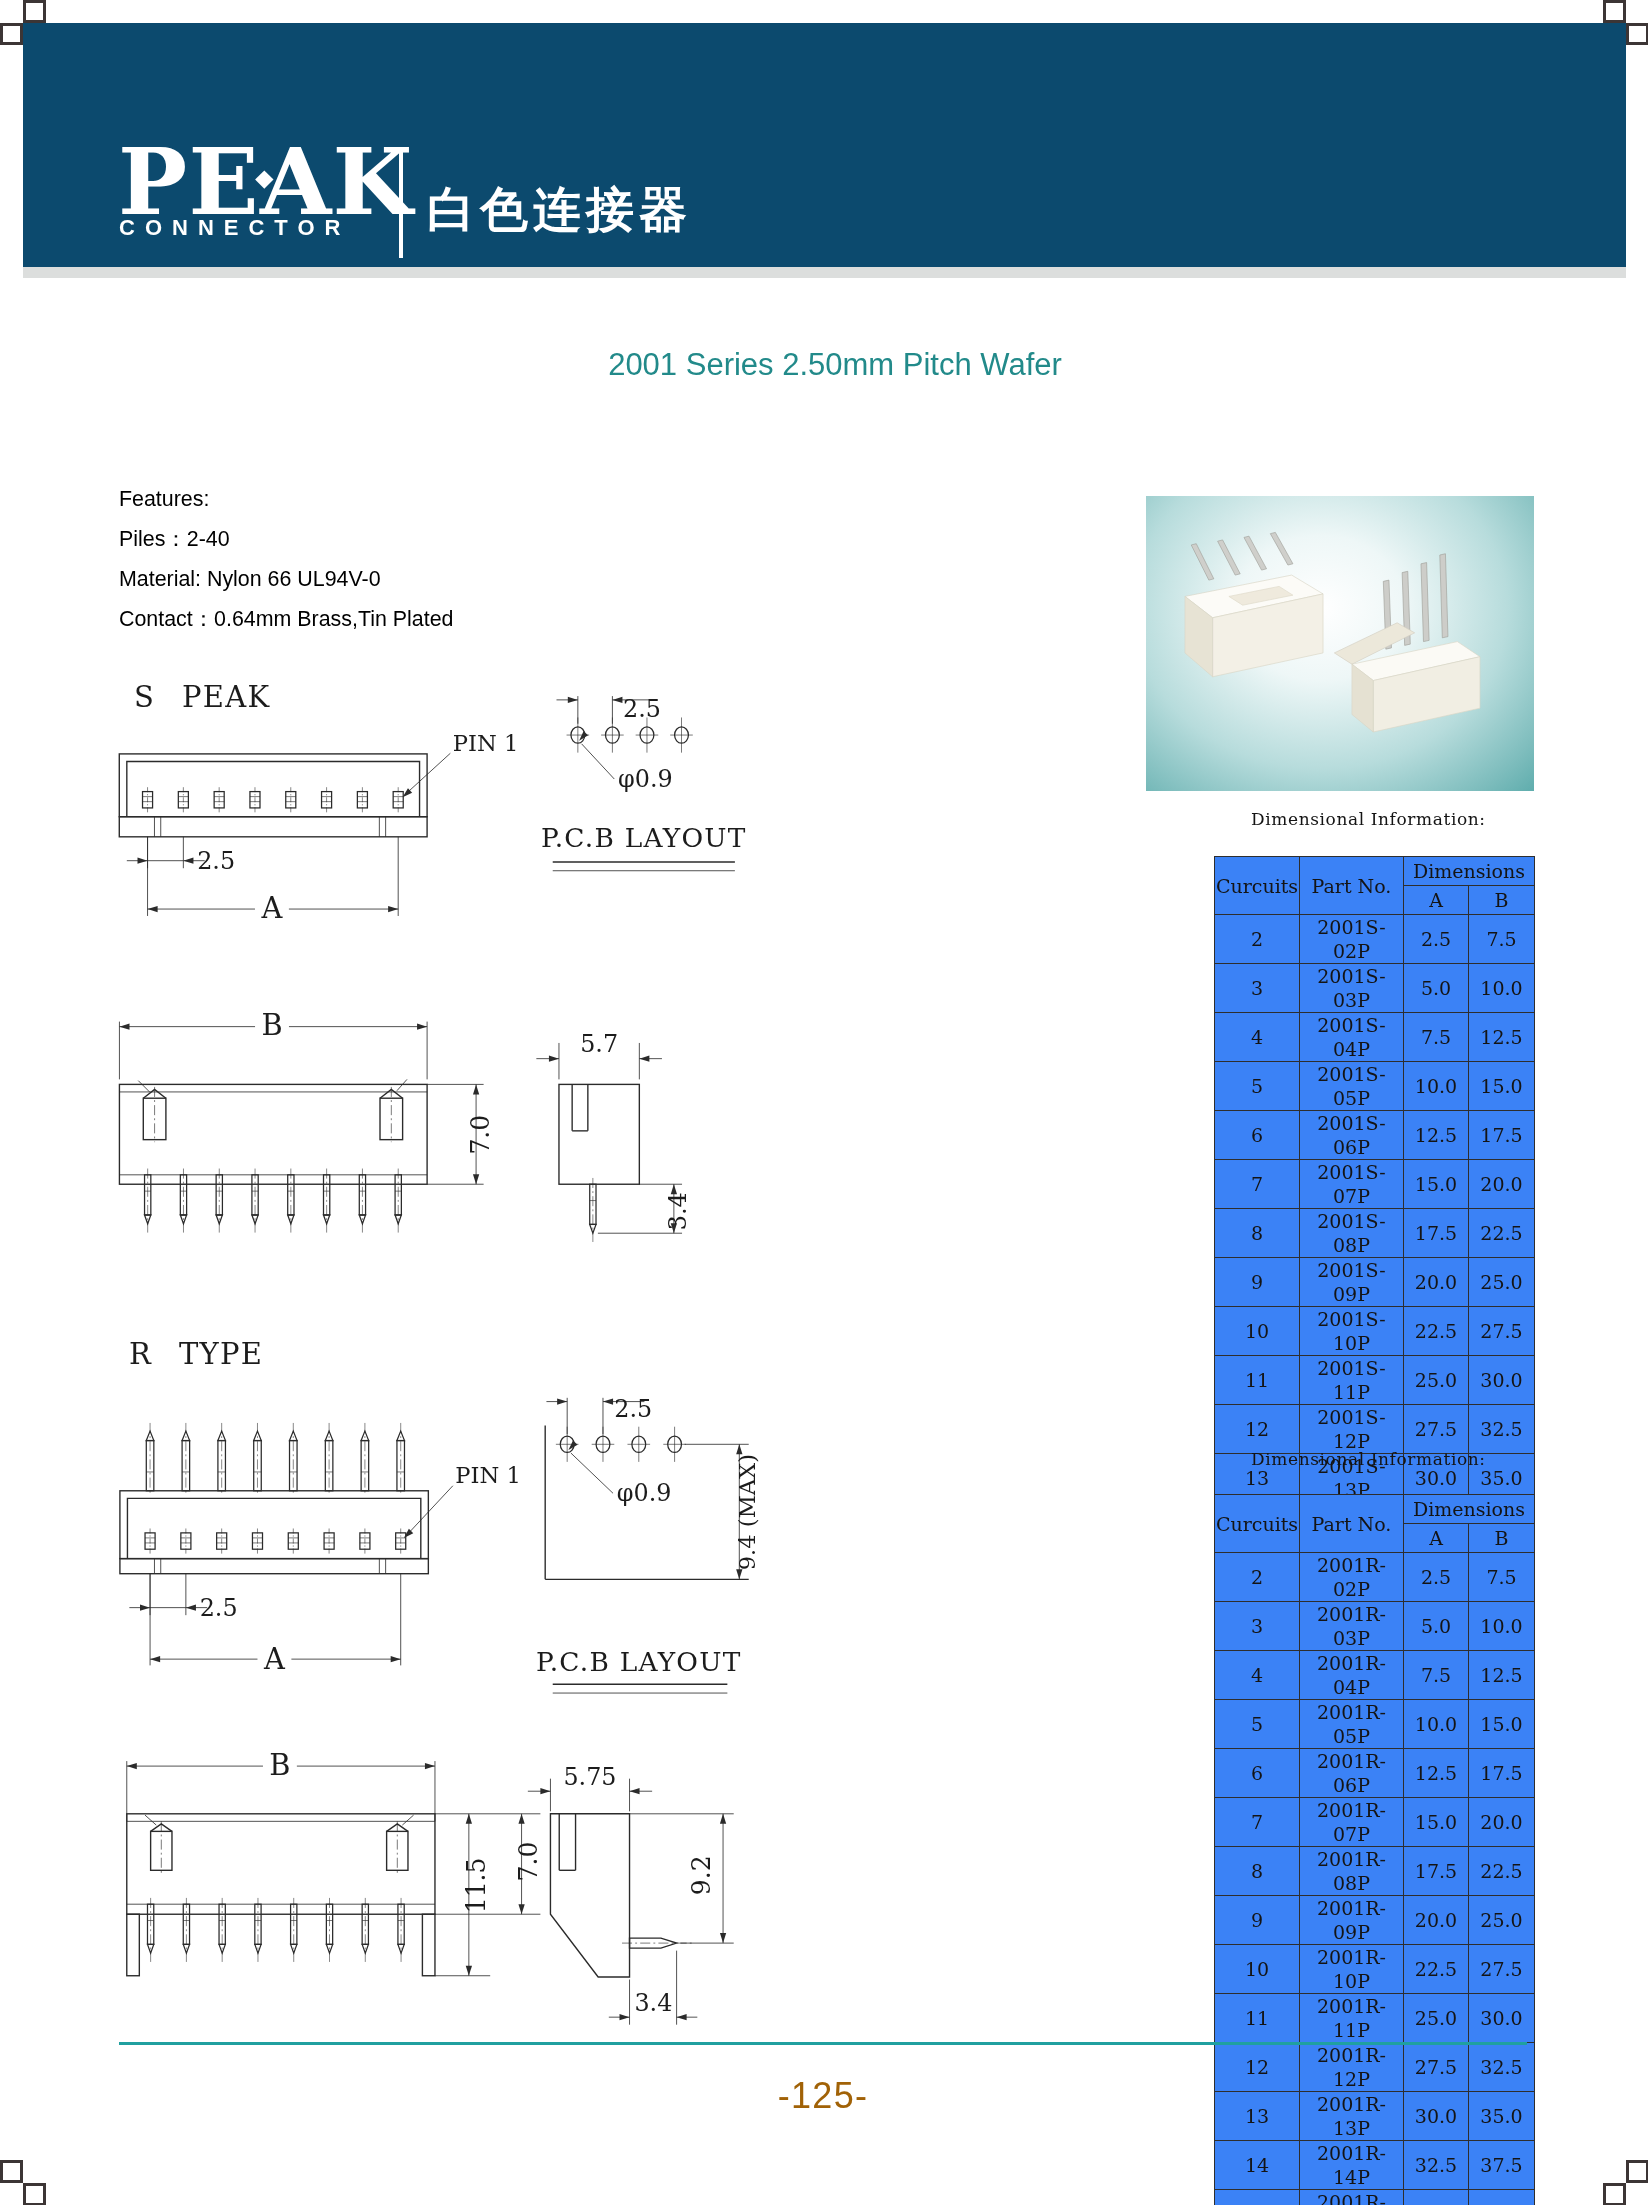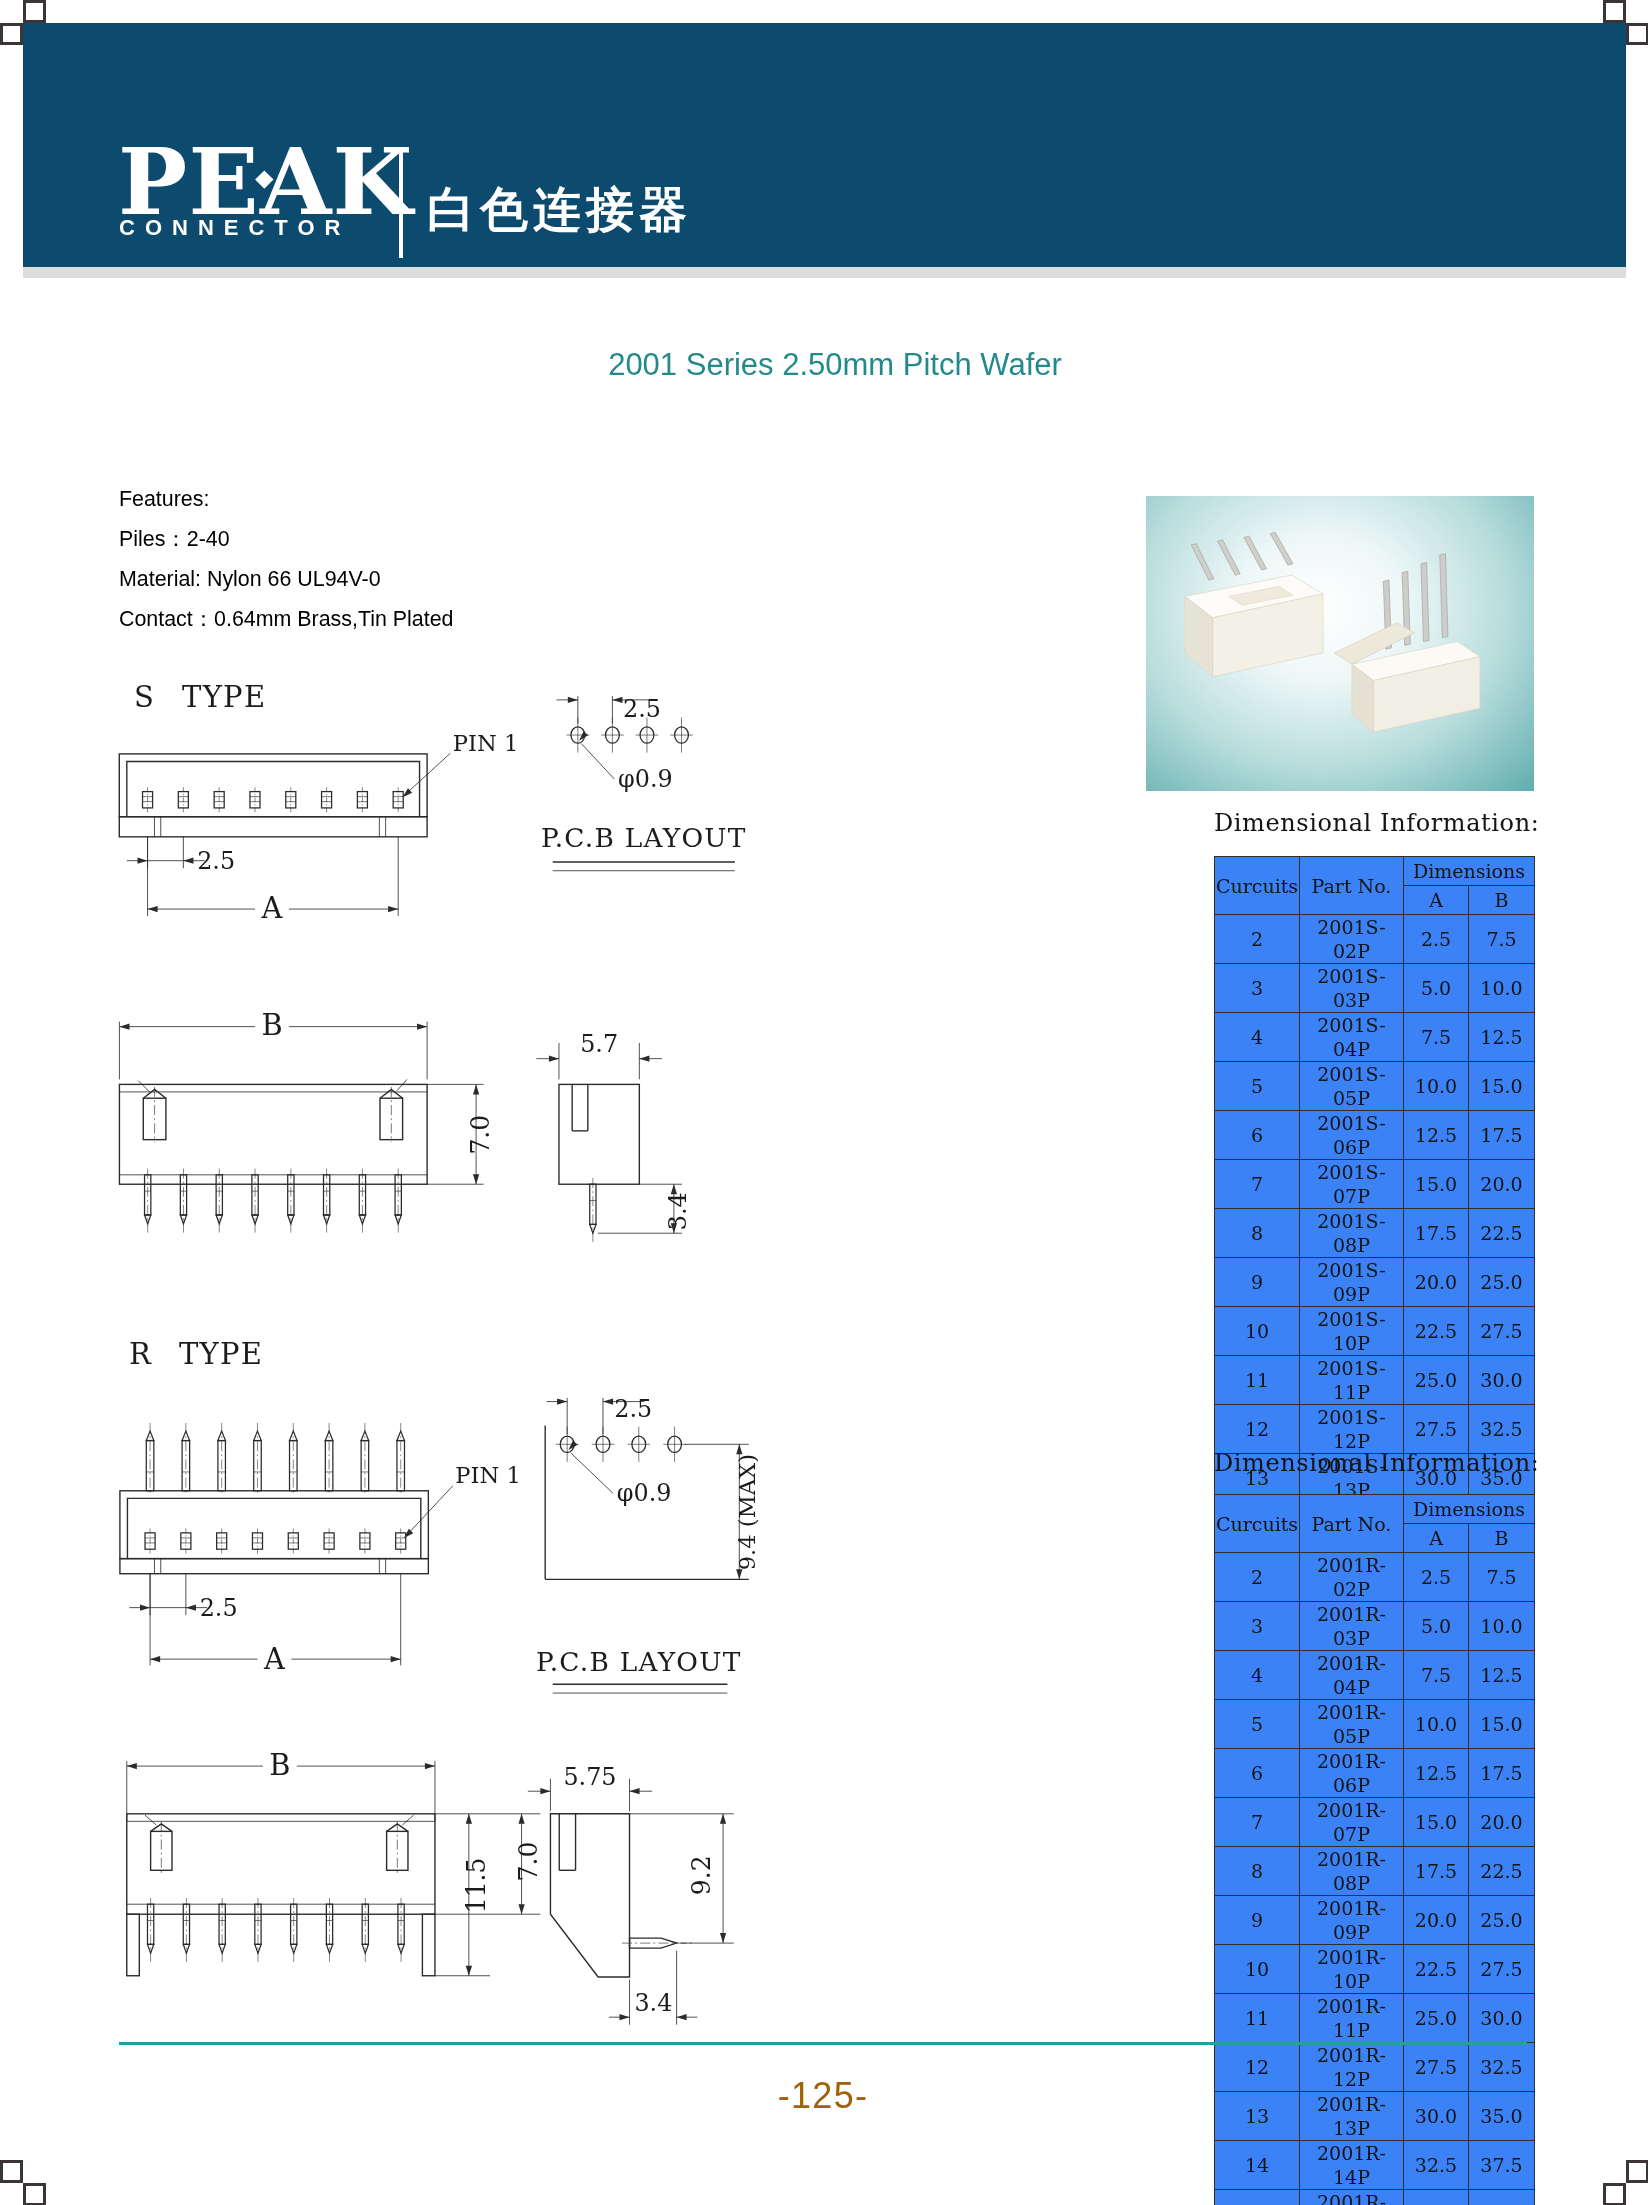--- a/index.html
+++ b/index.html
@@ -38,22 +38,22 @@
            word-spacing:16.3px; letter-spacing:1.3px; white-space:nowrap; }
 
   svg.draw { position:absolute; overflow:visible; }
   svg.draw line, svg.draw rect, svg.draw polyline, svg.draw path, svg.draw polygon, svg.draw ellipse
         { vector-effect:none; }
   .ol { stroke:#2b2b2b; stroke-width:2.2; fill:none; }
   .thin { stroke:#2b2b2b; stroke-width:1.3; fill:none; }
   .cl { stroke:#2b2b2b; stroke-width:1; fill:none; stroke-dasharray:16 5 3 5; }
   svg.draw text { fill:#1c1c1c; font-family:"DejaVu Serif", serif; }
 
-  .dim-heading { position:absolute; font-family:"DejaVu Serif", serif; font-size:24px;
-           color:#141414; letter-spacing:0.6px; white-space:nowrap; }
+  .dim-heading { position:absolute; font-family:"DejaVu Serif", serif; font-size:17px;
+           color:#141414; letter-spacing:0.6px; white-space:nowrap;margin-left:37px; }
   table.dim-table { position:absolute; border-collapse:collapse; table-layout:fixed; width:320px;
            font-family:"DejaVu Serif", serif; font-size:19px; color:#141414; background:#3b82f6; }
   table.dim-table th, table.dim-table td { border:1.3px solid #2e2e2e; text-align:center;
            padding:0; font-weight:normal; }
   table.dim-table thead th { height:28px; }
   table.dim-table tbody td { height:24px; line-height:24px; }
 
   .footer-line { position:absolute; left:119px; top:2042px; width:1408px; height:2.5px; background:#20a0a0; }
   .page-number { position:absolute; left:823px; top:2075px; transform:translateX(-50%);
            font-size:36px; color:#a16207; letter-spacing:1.3px; }
@@ -105,21 +105,21 @@
       <polygon points="142,72 151,70 147,-54 138,-52" fill="#cdcdc9" stroke="#9f9f98"></polygon>
       <polygon points="172,66 181,64 177,-68 168,-66" fill="#cdcdc9" stroke="#9f9f98"></polygon>
       <polygon points="0,90 100,42 128,58 28,108" fill="#ece8da" stroke="#d2cec0"></polygon>
       <polygon points="28,108 196,72 232,96 62,134" fill="#fbfaf5" stroke="#d9d5c6"></polygon>
       <polygon points="62,134 232,96 232,178 62,216" fill="#f1eee3" stroke="#d9d5c6"></polygon>
       <polygon points="28,108 62,134 62,216 28,188" fill="#e5e1d2" stroke="#d9d5c6"></polygon>
     </g>
   </svg>
 </div>
 
-<div class="type-label" style="left:134px;top:680px">S TYPE</div>
+<div class="type-label" style="left:134px;top:680px">S PEAK</div>
 
 <svg class="draw" style="left:113px;top:691px" width="691" height="264" viewBox="0 0 1100 420">
   <defs>
     <polygon id="ah" points="0,0 16,-5 16,5" fill="#2b2b2b"></polygon>
     <g id="cc" stroke="#2b2b2b" fill="none">
       <ellipse cx="0" cy="0" rx="11" ry="13" stroke-width="2"></ellipse>
       <line x1="0" y1="-28" x2="0" y2="28" stroke-width="1"></line>
       <line x1="-18" y1="0" x2="18" y2="0" stroke-width="1"></line>
     </g>
     <g id="contact" stroke="#2b2b2b" fill="none">

